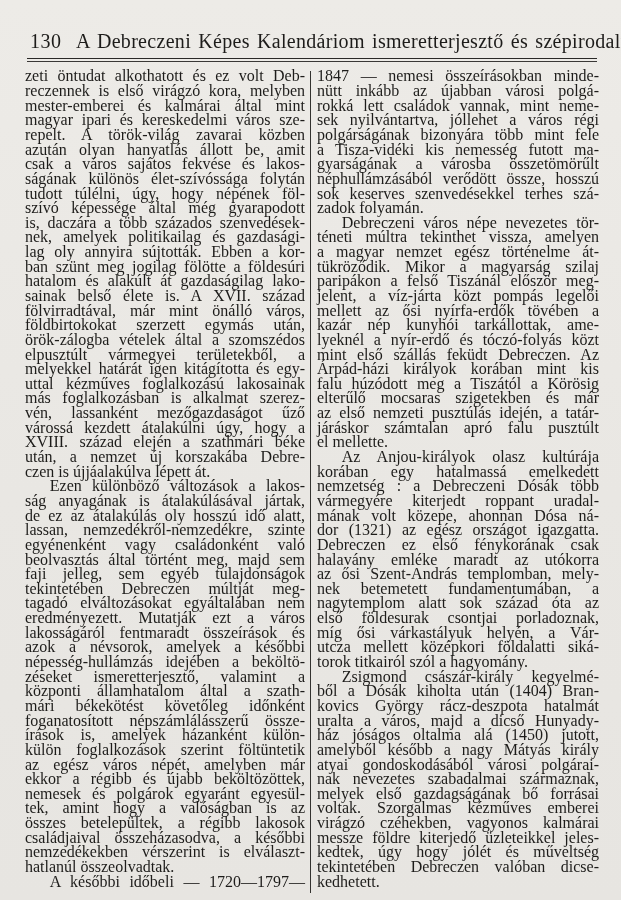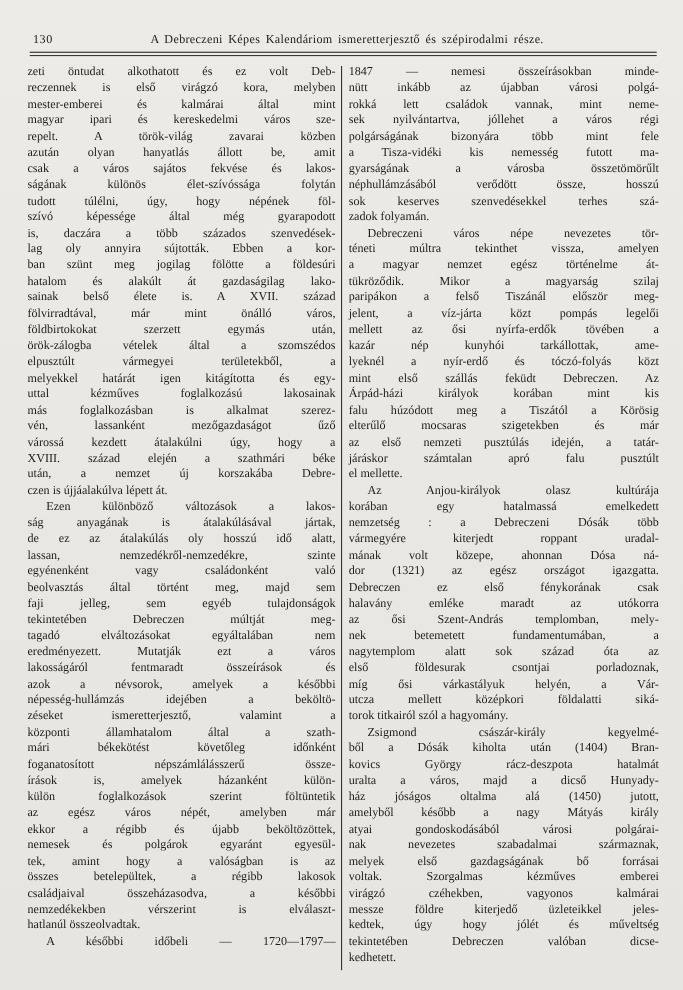--- a/index.html
+++ b/index.html
@@ -14,21 +14,21 @@
     margin: 0 auto;
     background: linear-gradient(180deg, #edebe7 0%, #e9e7e3 55%, #e7e5e1 100%);
     color: #1d1c1a;
     overflow: hidden;
     box-sizing: border-box;
   }
   .header {
     display: flex;
     align-items: flex-start;
     padding: 30px 26px 0 30px;
-    font-size: 11px;
+    font-size: 20px;
   }
   .page-number {
     min-width: 46px;
     letter-spacing: 0.5px;
   }
   .header-title {
     flex: 1;
     text-align: center;
     letter-spacing: 0.3px;
     word-spacing: 2px;
@@ -39,21 +39,21 @@
     margin: 5px 24px 0 27px;
     border-top: 1.6px solid #2a2927;
     border-bottom: 1px solid #3a3836;
     height: 2.4px;
   }
   .content {
     display: flex;
     padding: 7px 0 0 25px;
   }
   .column {
-    font-size: 11px;
+    font-size: 16px;
     line-height: 14.64px;
   }
   .col-left  { width: 280px; }
   .col-right { width: 282px; }
   .column-divider {
     width: 1px;
     background: #33322f;
     margin: 2px 6px 0 5px;
     height: 822px;
   }
@@ -86,20 +86,21 @@
           <div class="tline">reczennek is első virágzó kora, melyben</div>
           <div class="tline">mester-emberei és kalmárai által mint</div>
           <div class="tline">magyar ipari és kereskedelmi város sze-</div>
           <div class="tline">repelt. A török-világ zavarai közben</div>
           <div class="tline">azután olyan hanyatlás állott be, amit</div>
           <div class="tline">csak a város sajátos fekvése és lakos-</div>
           <div class="tline">ságának különös élet-szívóssága folytán</div>
           <div class="tline">tudott túlélni, úgy, hogy népének föl-</div>
           <div class="tline">szívó képessége által még gyarapodott</div>
           <div class="tline">is, daczára a több százados szenvedések-</div>
+          <div class="tline">nek, amelyek politikailag és gazdasági-</div>
           <div class="tline">lag oly annyira sújtották. Ebben a kor-</div>
           <div class="tline">ban szünt meg jogilag fölötte a földesúri</div>
           <div class="tline">hatalom és alakúlt át gazdaságilag lako-</div>
           <div class="tline">sainak belső élete is. A XVII. század</div>
           <div class="tline">fölvirradtával, már mint önálló város,</div>
           <div class="tline">földbirtokokat szerzett egymás után,</div>
           <div class="tline">örök-zálogba vételek által a szomszédos</div>
           <div class="tline">elpusztúlt vármegyei területekből, a</div>
           <div class="tline">melyekkel határát igen kitágította és egy-</div>
           <div class="tline">uttal kézműves foglalkozású lakosainak</div>

